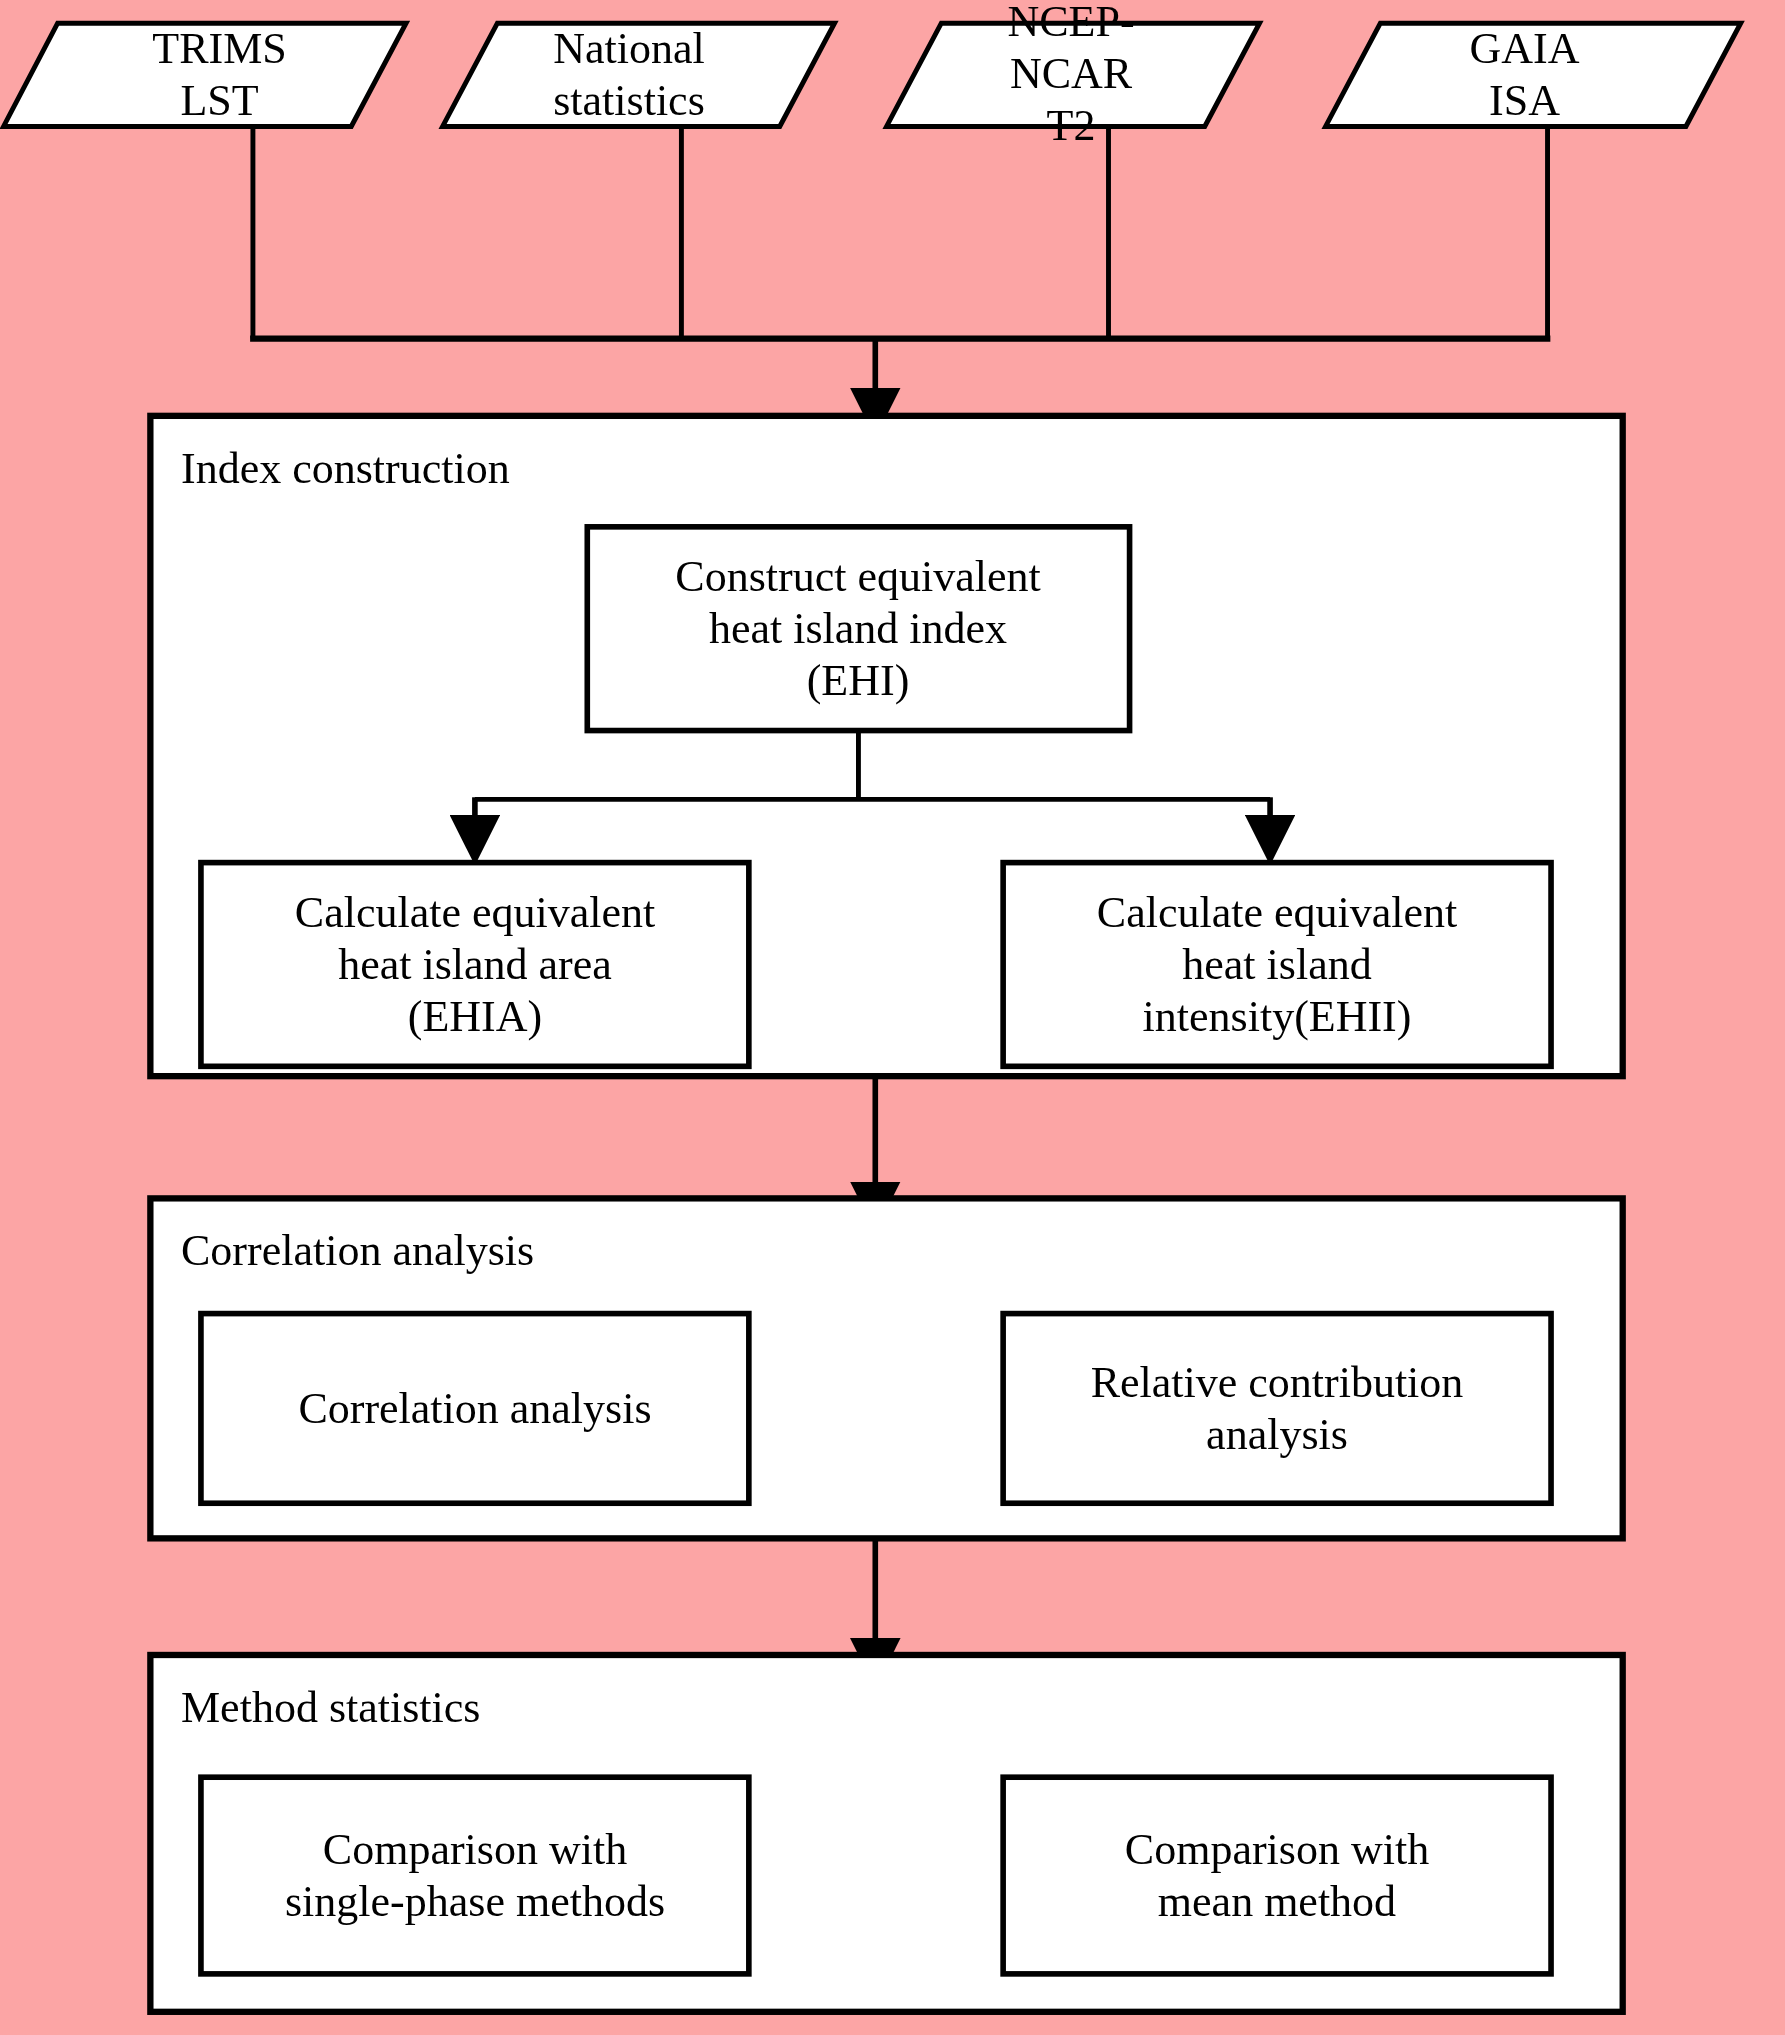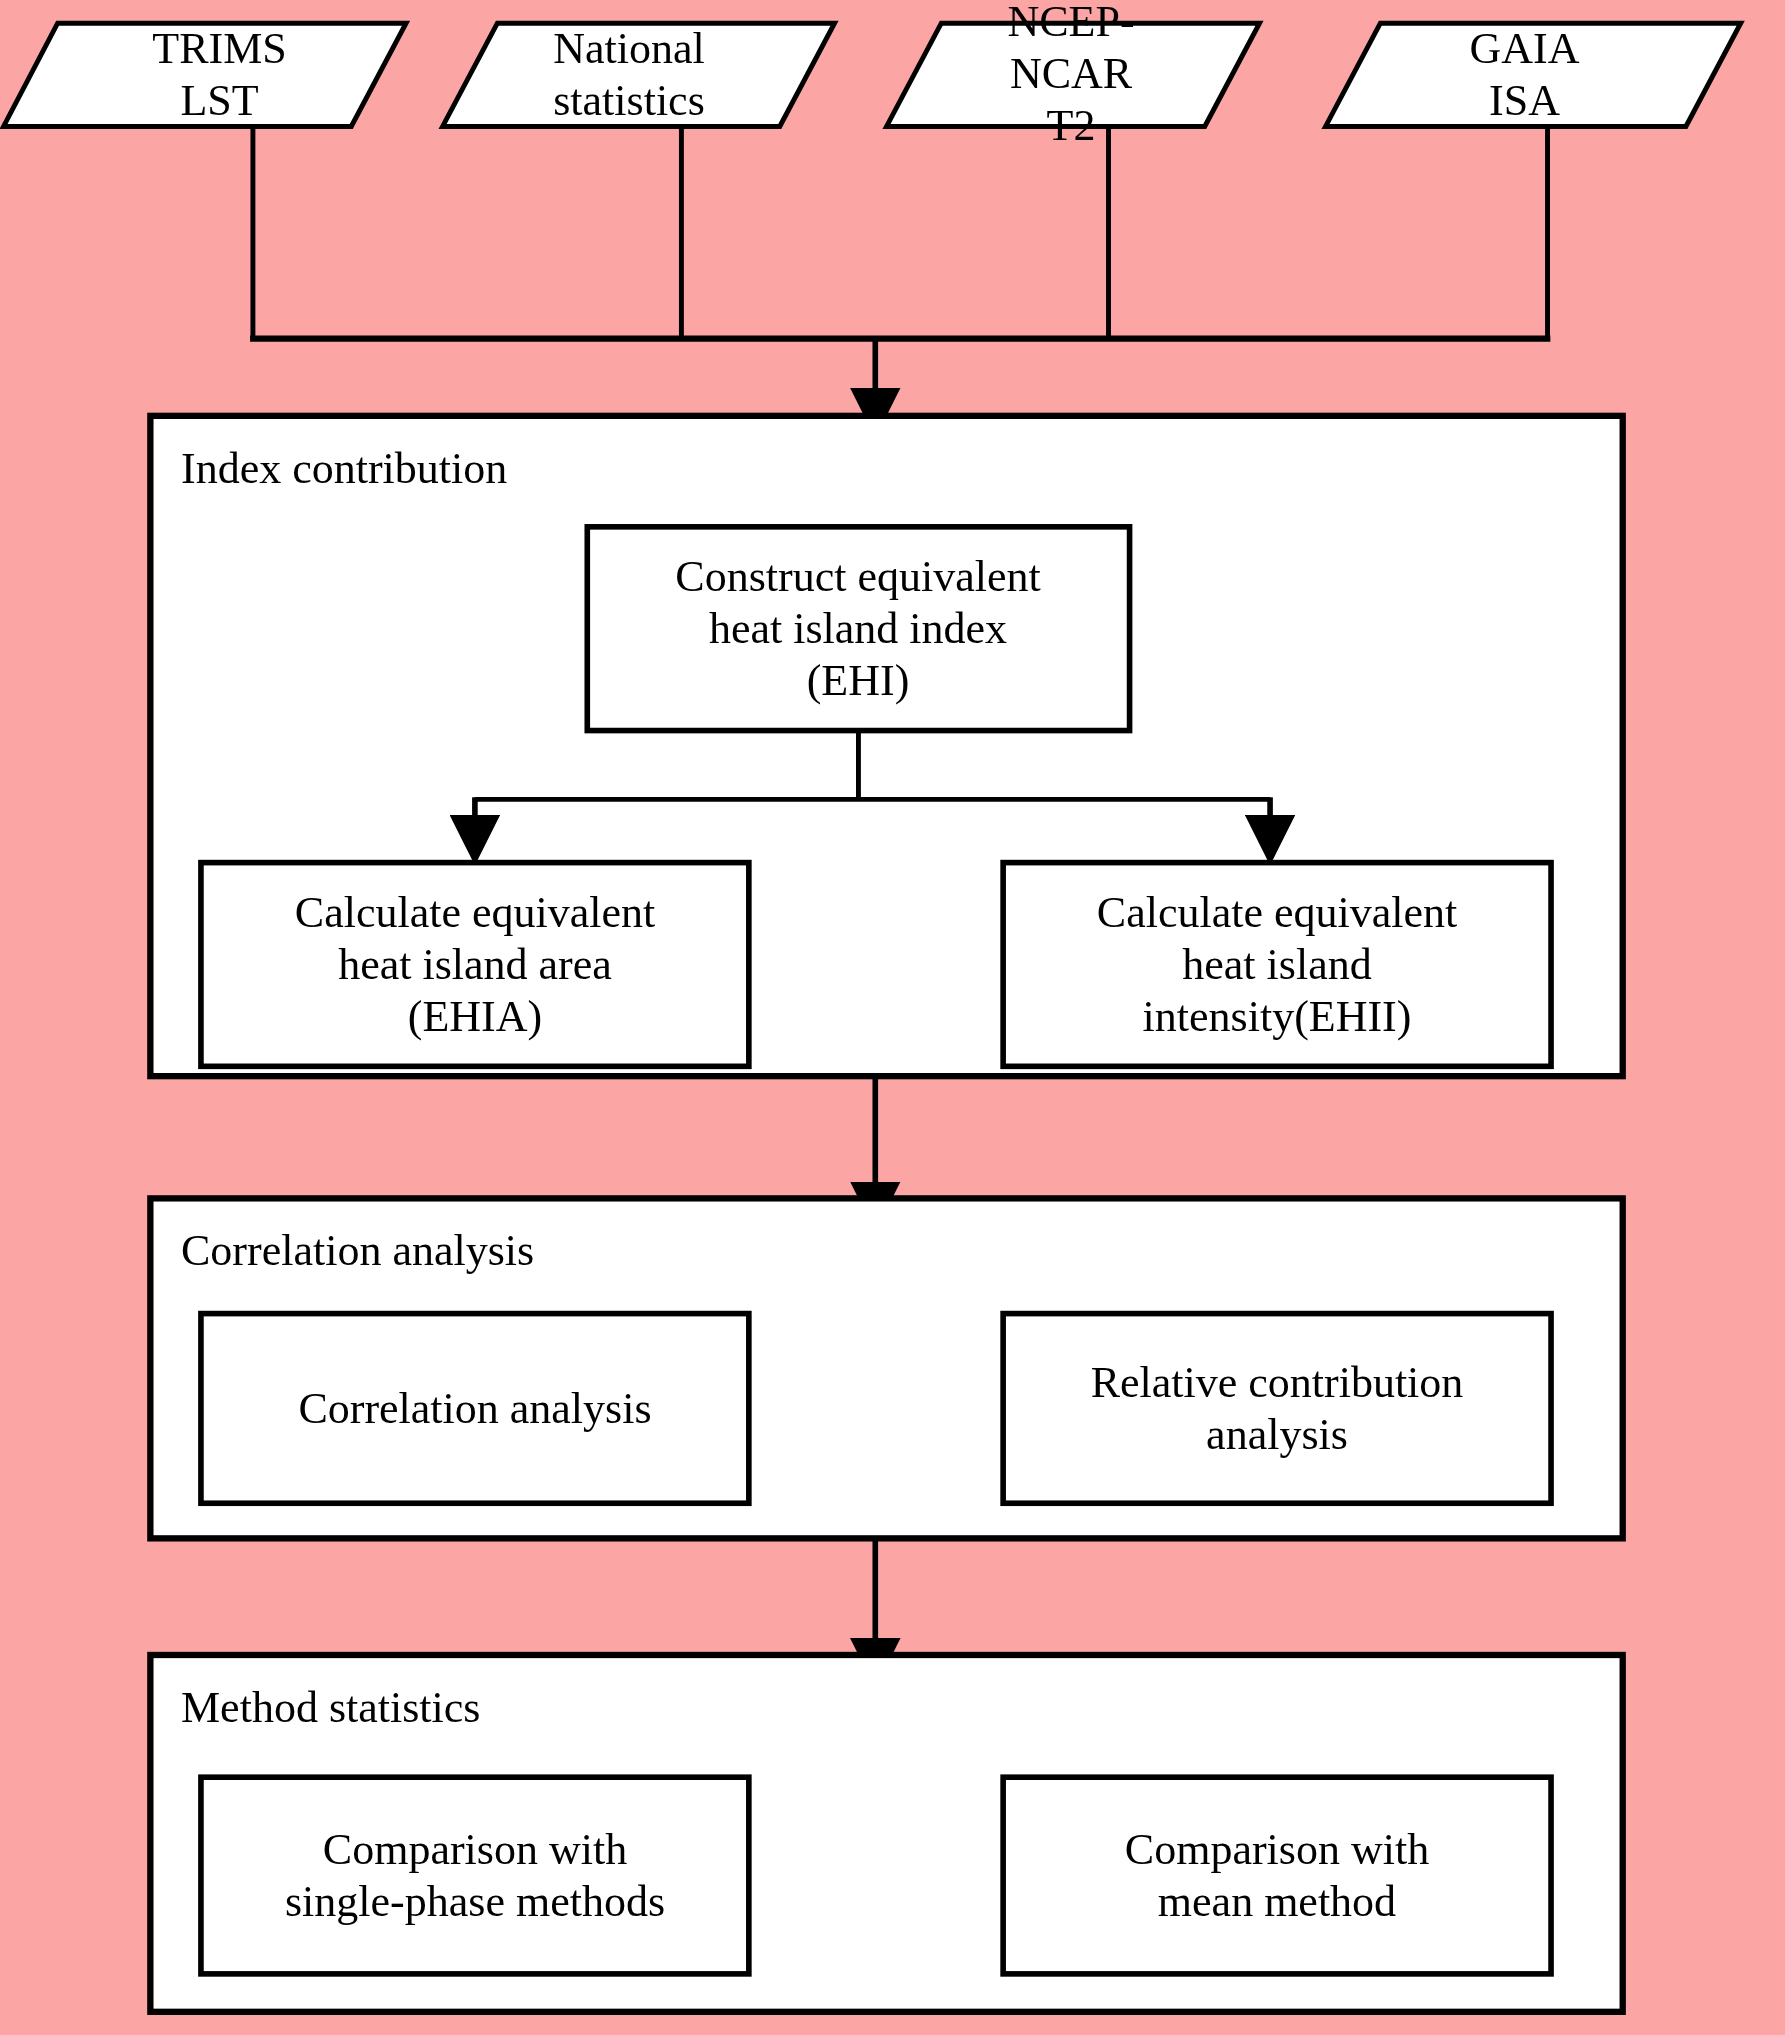--- a/index.html
+++ b/index.html
@@ -112,21 +112,21 @@
 T2</div>
 
   <div class="shape-text src-label" style="left:1356px; top:23px; width:337px; height:103px;">GAIA
 ISA</div>
 
   <div class="hit" style="left:3.5px; top:23px; width:403px; height:103px;"></div>
   <div class="hit" style="left:443px; top:23px; width:392px; height:103px;"></div>
   <div class="hit" style="left:887px; top:23px; width:373px; height:103px;"></div>
   <div class="hit" style="left:1326px; top:23px; width:415px; height:103px;"></div>
 
-  <div class="group-title" style="left:181px; top:443px; width:632px;">Index contribution</div>
+  <div class="group-title" style="left:181px; top:443px; width:632px;">Index construction</div>
 
   <div class="shape-text inner-label" style="left:587px; top:527px; width:542px; height:204px;">Construct equivalent
 heat island index
 (EHI)</div>
 
   <div class="shape-text inner-label" style="left:201px; top:863px; width:548px; height:204px;">Calculate equivalent
 heat island area
 (EHIA)</div>
 
   <div class="shape-text inner-label" style="left:1003px; top:863px; width:548px; height:204px;">Calculate equivalent

